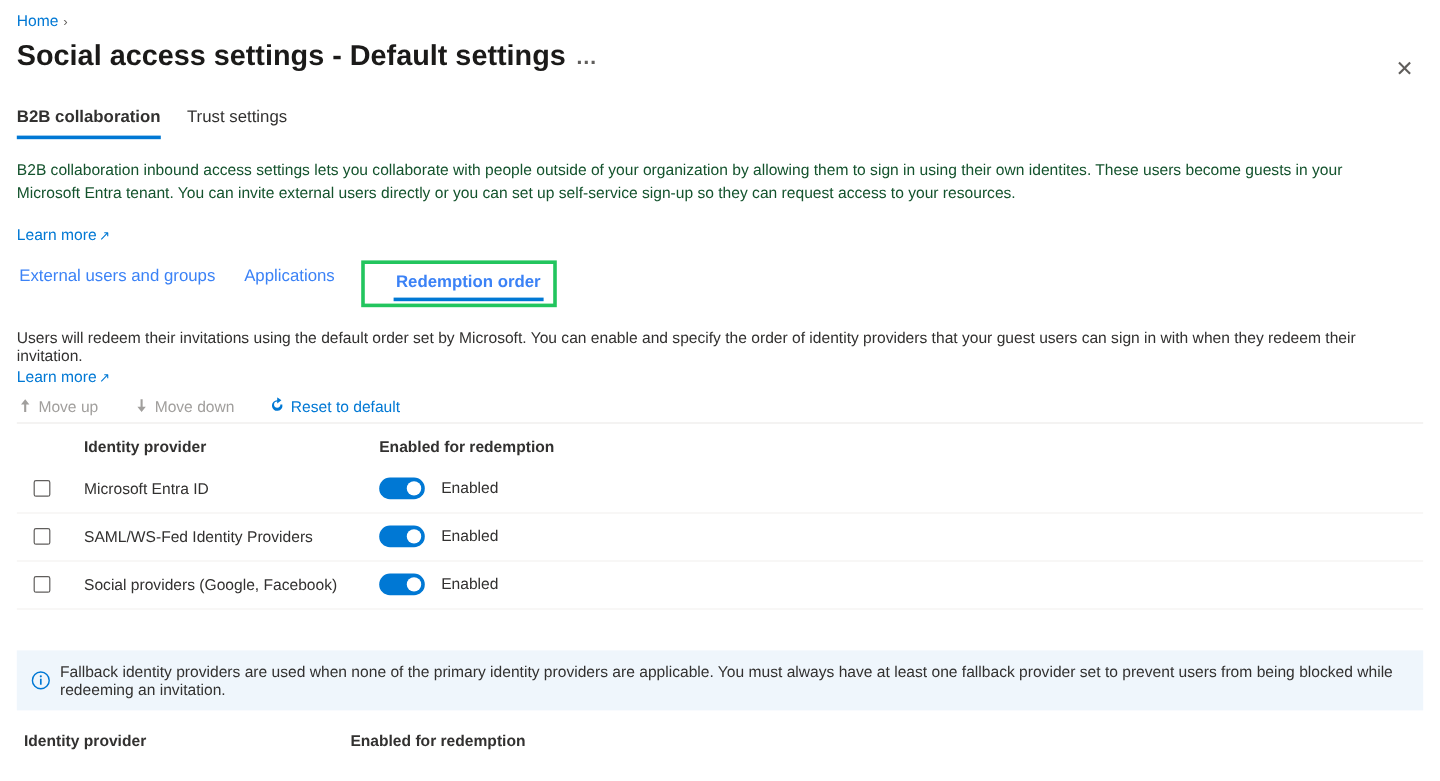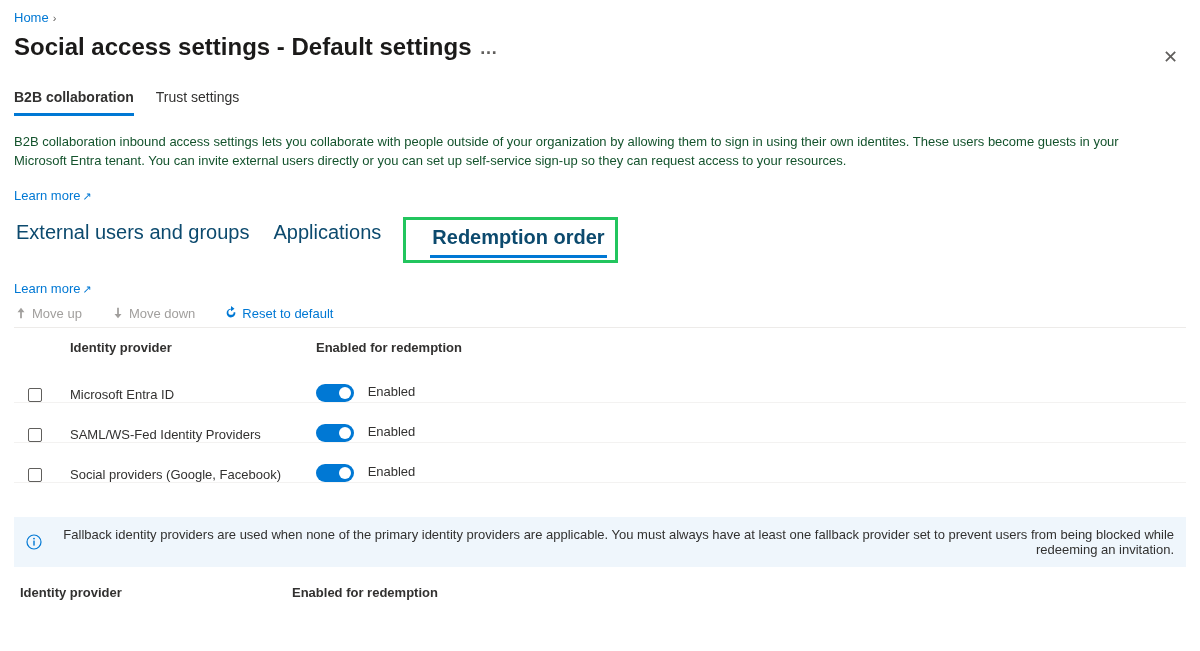--- a/index.html
+++ b/index.html
@@ -18,39 +18,39 @@
   .title { font-size: 24px; font-weight:600; color:#1b1a19; margin:4px 0 24px 0; }
   .title .dots { font-size:18px; color:#605e5c; margin-left:8px; vertical-align:middle; letter-spacing:2px;}
   .close-x { font-size:18px; color:#605e5c; cursor:pointer; padding:4px 8px;}
   .tabs-top { display:flex; gap:22px; border-bottom:1px solid transparent; margin-bottom:16px;}
   .tabs-top .tab { padding:4px 0 8px 0; font-size:14px; color:#323130; cursor:pointer;text-align:right; }
   .tabs-top .tab.active { font-weight:600; border-bottom:3px solid #0078d4; }
   .desc { font-size:13px; color:#14532d; line-height:1.45; margin-bottom:17px; max-width:1155px;}
   .learn { color:#0078d4; font-size:13px; }
   .learn .ext { font-size:11px; margin-left:2px;}
   .sub-tabs { display:flex; gap:20px; margin-top:14px; margin-bottom:18px; align-items:flex-start;}
-  .sub-tabs .stab { padding:4px 2px 6px 2px; font-size:20px; color:#0c4a6e; cursor:pointer; }
+  .sub-tabs .stab { padding:4px 2px 6px 2px; font-size:14px; color:#3b82f6; cursor:pointer; }
   .sub-tabs .stab.active { font-weight:600; border-bottom:3px solid #0078d4; }
   .red-box { border:3px solid #22c55e; padding:2px 8px 2px 24px; display:inline-block;}
   .section-h { font-weight:600; font-size:14px; margin:6px 0 6px 0;}
   .section-desc { font-size:13px; color:#323130; margin-bottom:2px;}
   .ctrl-bar { display:flex; gap:29px; margin-top:10px; padding-bottom:6px; border-bottom:1px solid #edebe9;}
   .ctrl { display:flex; align-items:center; gap:4px; font-size:13px; color:#a19f9d; cursor:pointer;}
   .ctrl.reset { color:#0078d4; }
   .ctrl svg { width:14px; height:14px; }
   .table-head { display:flex; padding:12px 0 8px 0; font-weight:600; font-size:13px;}
   .col-check { width:56px; }
   .col-name { width:246px; }
   .col-enabled { flex:1; }
-  .row { display:flex; align-items:flex-end; height:40px; border-bottom:1px solid #f3f2f1;}
+  .row { display:flex; align-items:center; height:40px; border-bottom:1px solid #f3f2f1;}
   .chk { width:14px; height:14px; border:1px solid #605e5c; border-radius:2px; margin-left:14px; cursor:pointer;}
   .toggle { width:38px; height:18px; background:#0078d4; border-radius:10px; position:relative; cursor:pointer; display:inline-block; vertical-align:middle;}
   .toggle .knob { width:12px; height:12px; background:#fff; border-radius:50%; position:absolute; top:3px; right:3px;}
   .toggle-label { margin-left:10px; font-size:13px;}
-  .info-banner { background:#eff6fc; padding:10px 12px; font-size:13px; display:flex; align-items:center; gap:8px; margin-top:6px; margin-bottom:18px;text-align:right;}
+  .info-banner { background:#eff6fc; padding:10px 12px; font-size:13px; display:flex; align-items:center; gap:8px; margin-top:6px; margin-bottom:18px;}
   .info-banner svg { flex-shrink:0;}
   .fb-table-head { display:flex; font-weight:600; font-size:13px; padding-bottom:6px;}
   .fb-col-name { width:278px; padding-left:6px;}
   .fb-col-en { flex:1;}
   .content-wrap { position:relative; max-width:1180px;}
   .red-box-h { border:3px solid #e81123; display:inline-block; padding:0 4px 2px 4px;}
 </style>
 </head>
 <body>
 
@@ -76,20 +76,21 @@
   <a href="#" class="learn"><span>Learn more</span><span class="ext">↗</span></a>
 
   <div class="sub-tabs">
     <div class="stab">External users and groups</div>
     <div class="stab">Applications</div>
     <span class="red-box">
         <div class="stab active">Redemption order</div>
       </span>
   </div>
 
+  <div class="section-desc">Users will redeem their invitations using the default order set by Microsoft. You can enable and specify the order of identity providers that your guest users can sign in with when they redeem their invitation.</div>
   <a href="#" class="learn"><span>Learn more</span><span class="ext">↗</span></a>
 
   <div class="ctrl-bar">
     <div class="ctrl">
       <svg viewBox="0 0 16 16">
           <path d="M8 2 L12 7 H9 V14 H7 V7 H4 Z" fill="#a19f9d"></path>
         </svg>
       <span>Move up</span>
     </div>
     <div class="ctrl">

